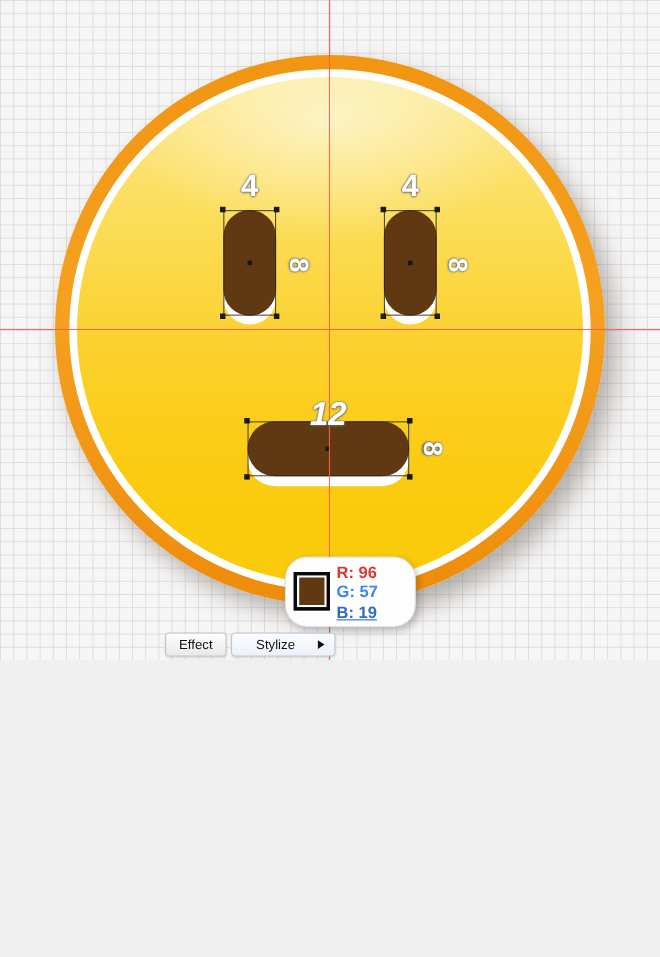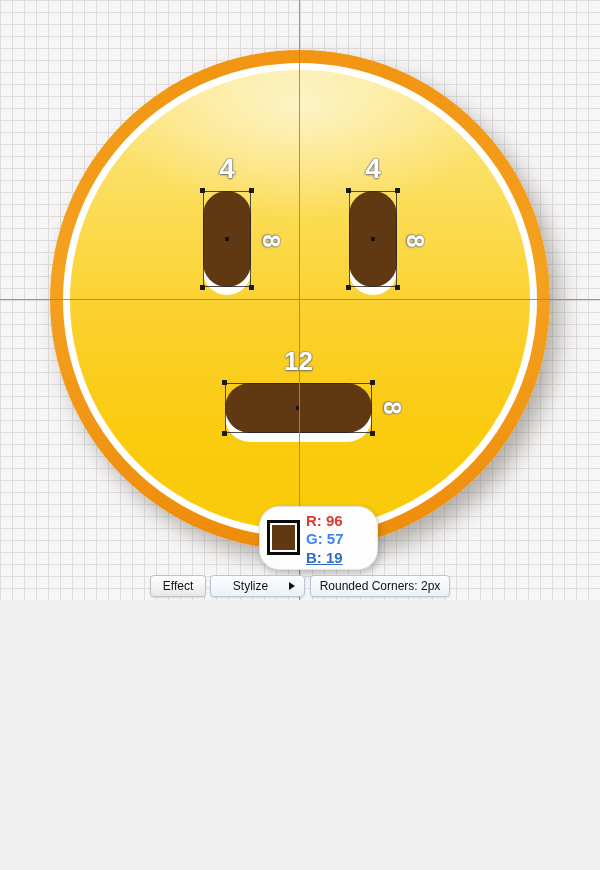--- a/index.html
+++ b/index.html
@@ -114,40 +114,37 @@
     <div class="shape-group" style="left:225px; top:383px; width:147px; height:50px;">
       <div class="shape-shadow" style="left:0; top:9px; width:147px; height:50px; border-radius:25px;"></div>
       <div class="shape-fill" style="left:0; top:0; width:147px; height:50px; border-radius:25px;"></div>
       <div class="bbox"></div>
       <div class="handle" style="left:-3px; top:-3px;"></div>
       <div class="handle" style="right:-3px; top:-3px;"></div>
       <div class="handle" style="left:-3px; bottom:-3px;"></div>
       <div class="handle" style="right:-3px; bottom:-3px;"></div>
       <div class="anchor" style="left:71px; top:23px;"></div>
     </div>
-    <div class="dim-label" style="left:225px; top:346px; width:147px; font-size:26px;">12</div>
+    <div class="dim-label" style="left:225px; top:360px; width:147px; font-size:30px;font-style:italic;">12</div>
     <div class="dim-label rot90" style="left:377px; top:394px; width:30px; height:28px; font-size:24px;">8</div>
 
     <div class="callout" style="left:259px; top:506px; width:119px; height:64px;">
       <div class="swatch brown" style="left:7px; top:13px; width:33px; height:35px;"></div>
       <div class="rgb-line rgb-r" style="left:46px; top:5px;">R: 96</div>
       <div class="rgb-line rgb-g" style="left:46px; top:23px;">G: 57</div>
       <div class="rgb-line rgb-b" style="left:46px; top:42px;text-decoration:underline;">B: 19</div>
     </div>
 
     <div class="menu-btn btn-plain" style="left:150px; top:575px; width:56px;">
       <span>Effect</span>
     </div>
     <div class="menu-btn btn-blue" style="left:210px; top:575px; width:95px;">
       <span style="margin-right:14px;">Stylize</span>
       <span class="tri-right-menu"></span>
     </div>
-    <div class="menu-btn btn-blue" style="left:310px; top:575px; width:140px;">
-      <span>Rounded Corners: 2px</span>
-    </div>
   </div>
 
   <div class="panel">
 
     
 
     
     
   </div>
 

